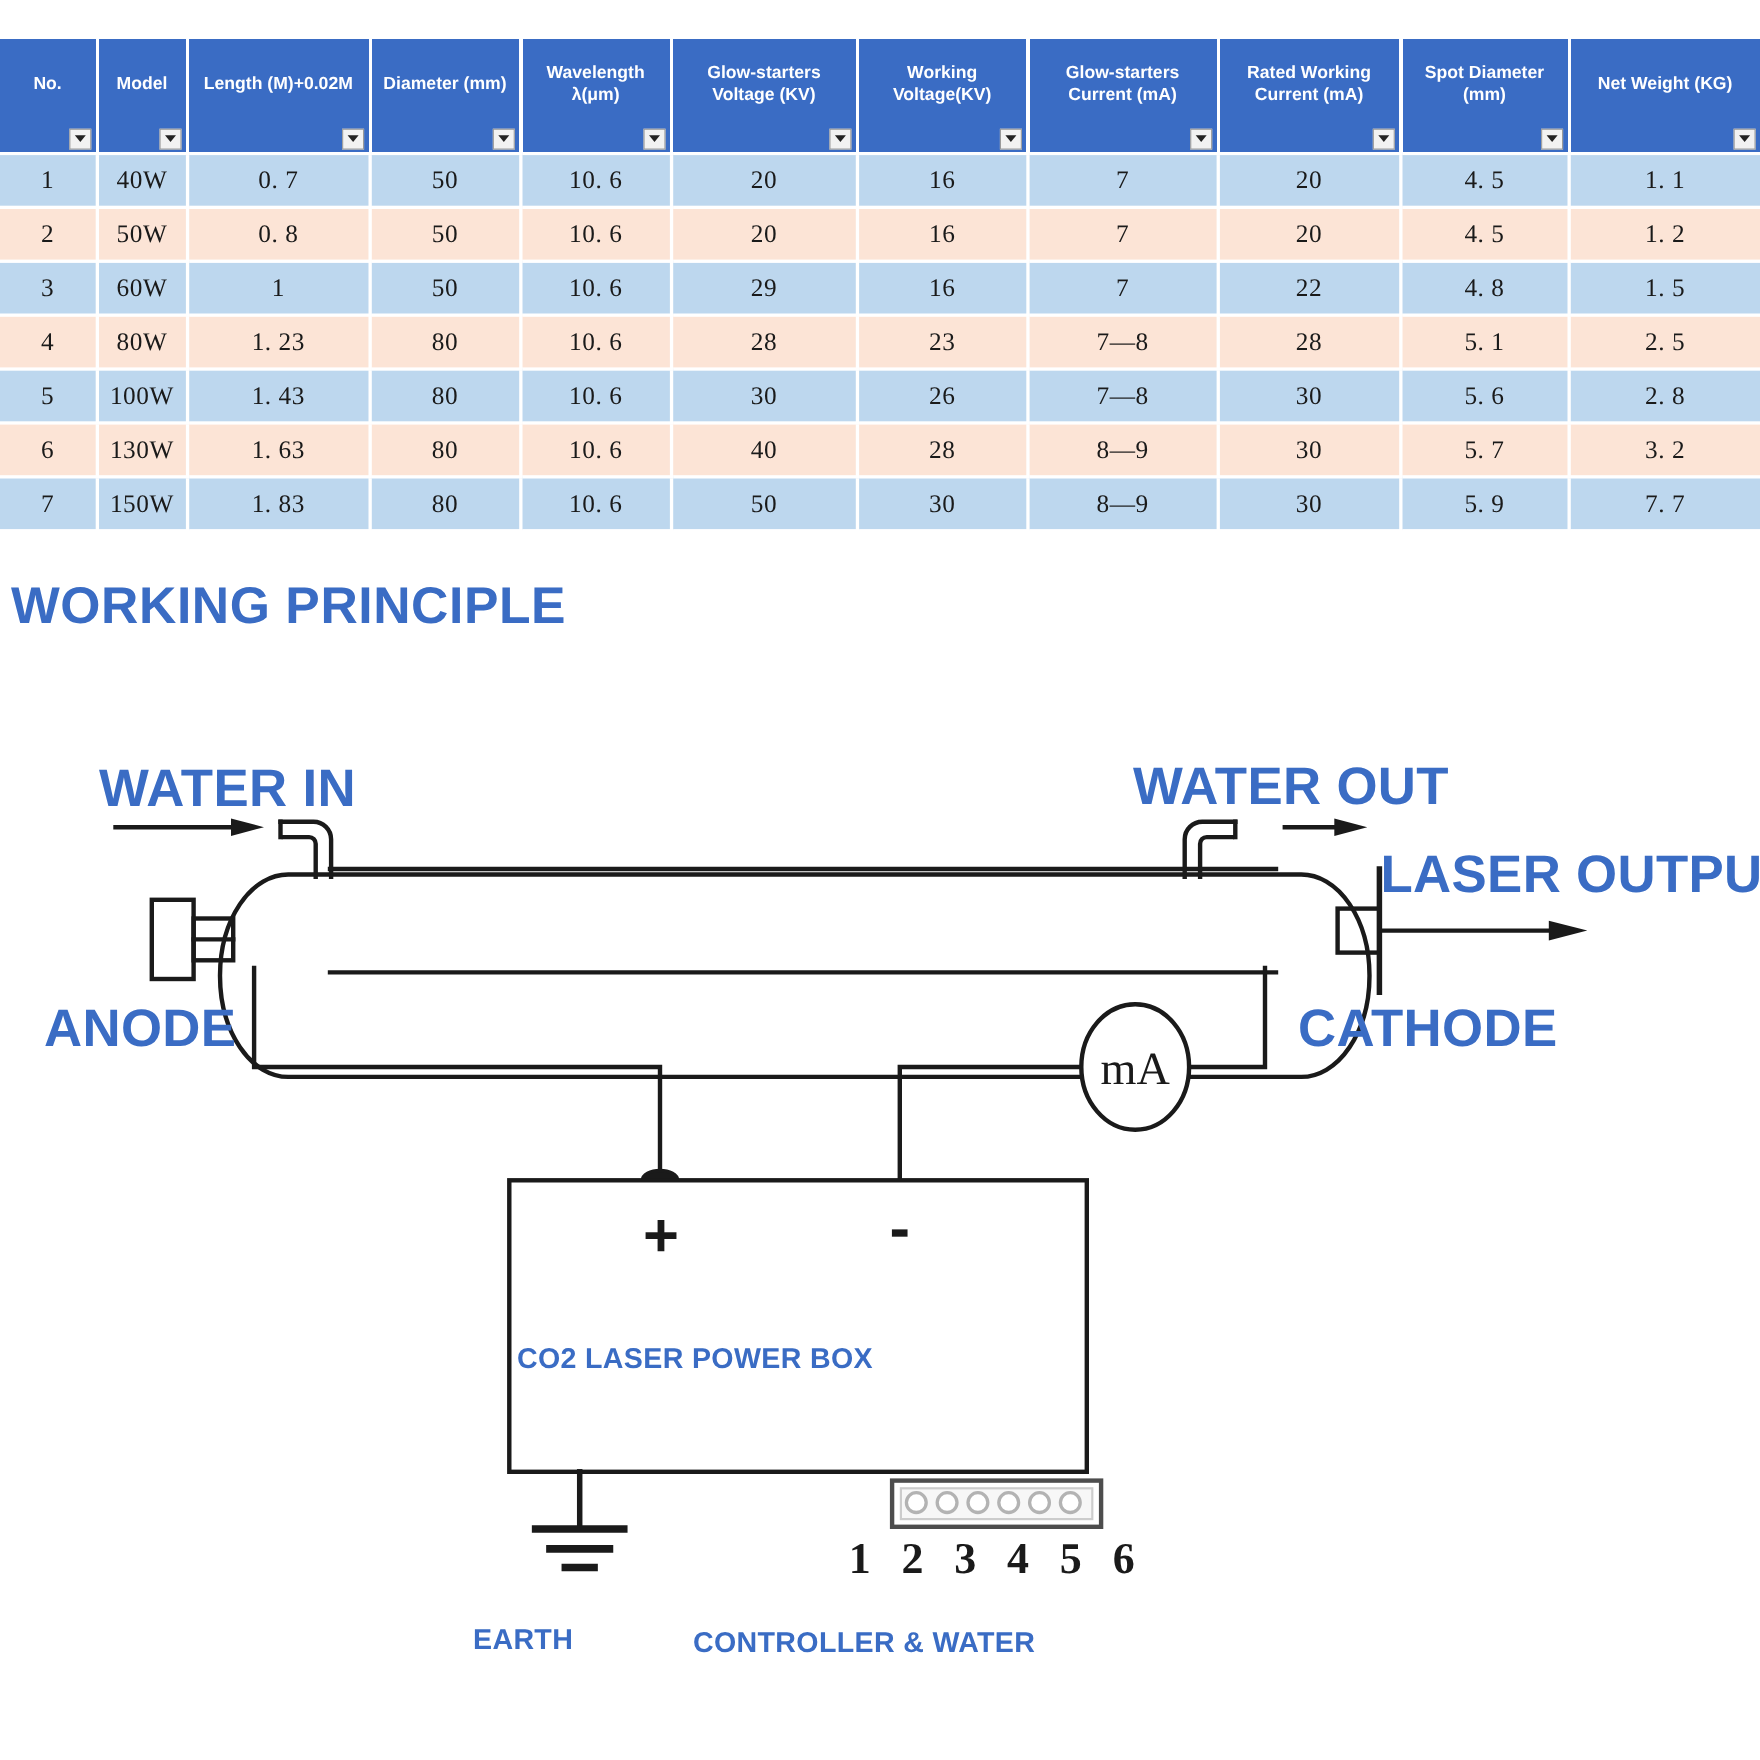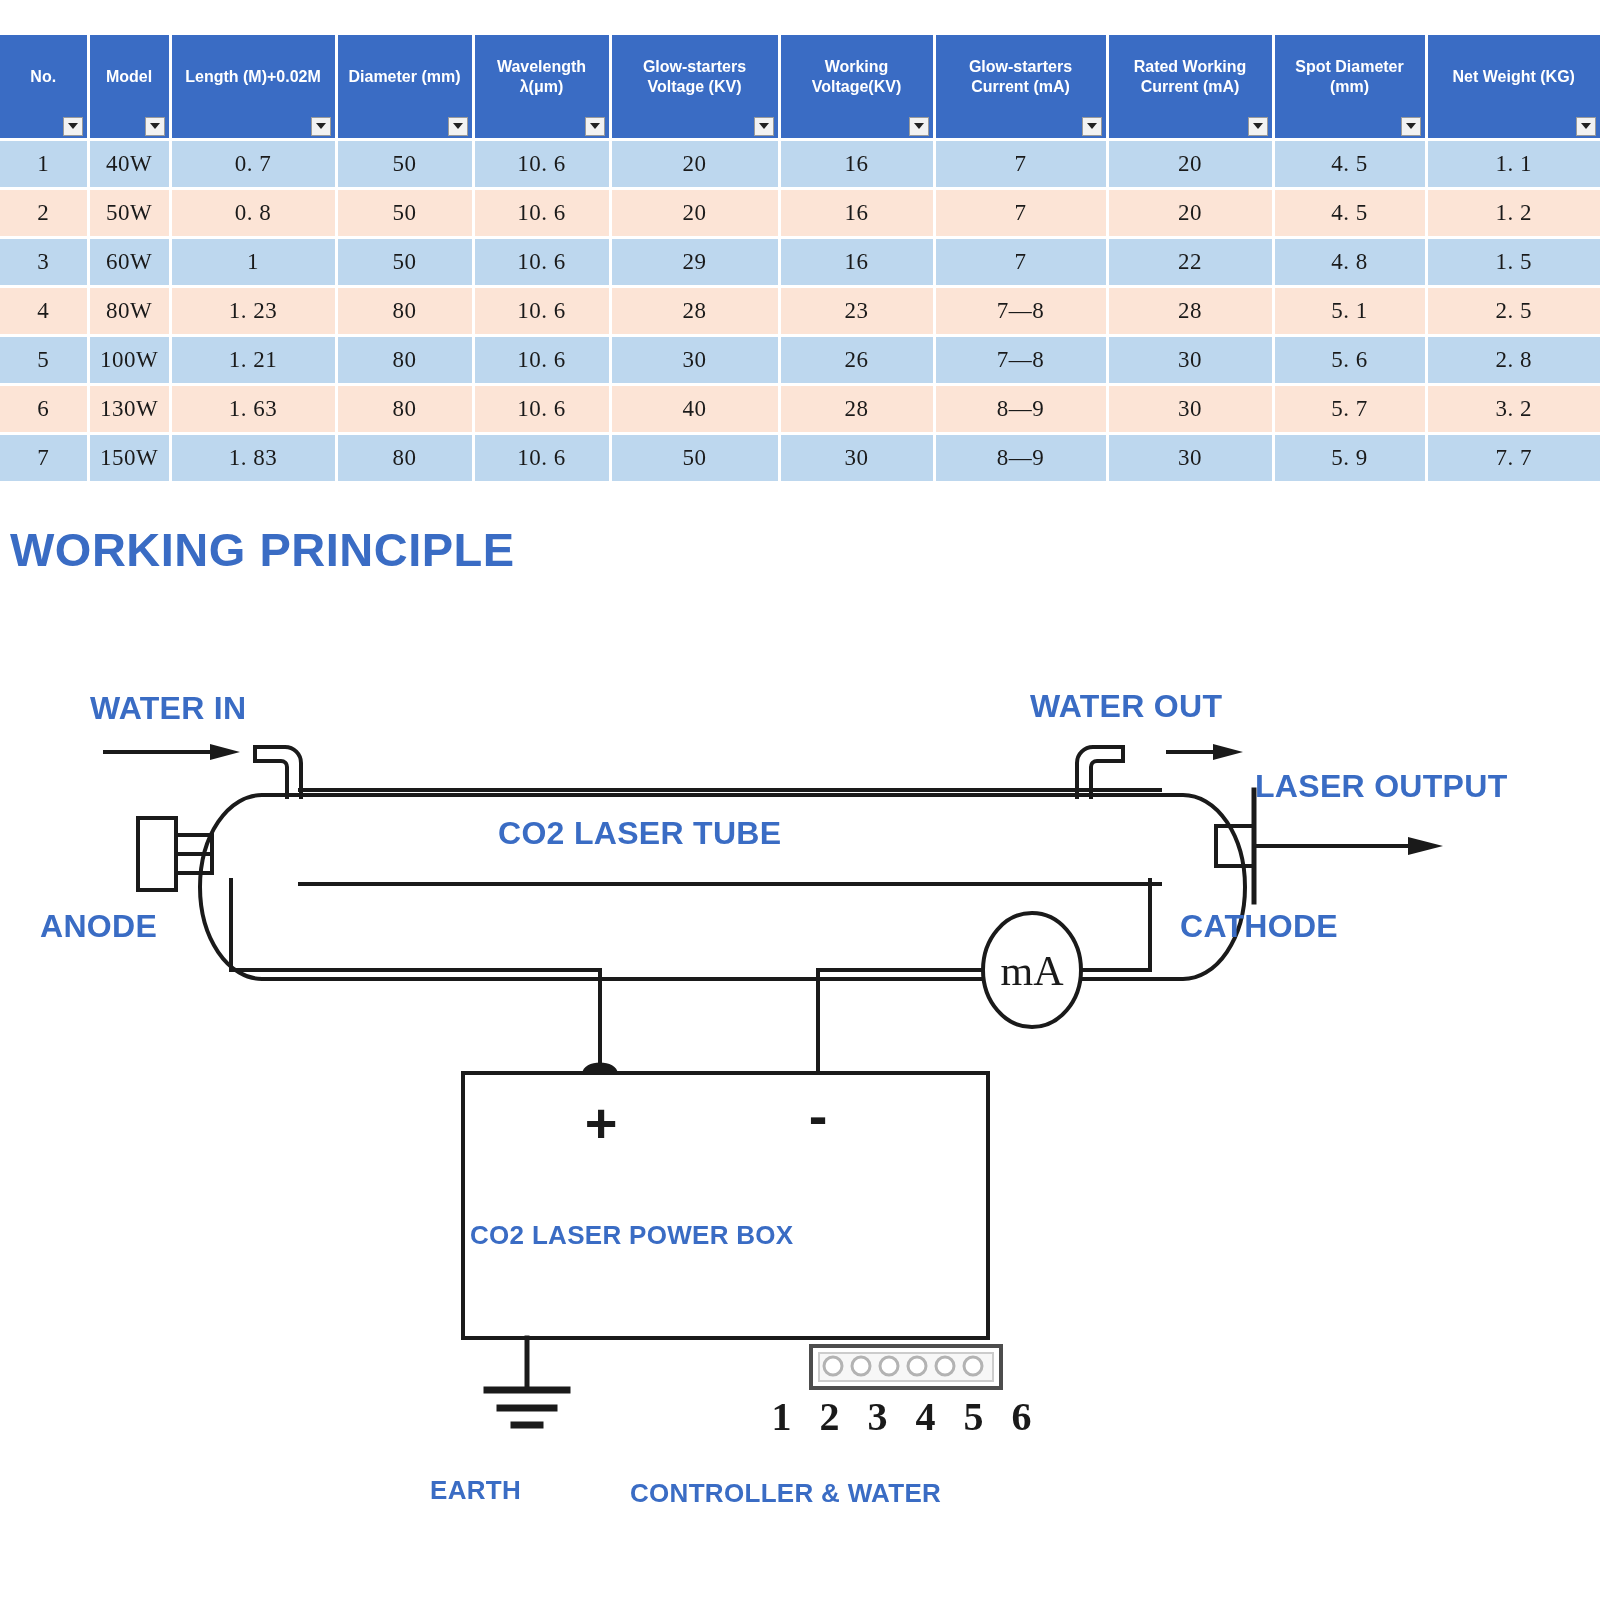--- a/index.html
+++ b/index.html
@@ -98,21 +98,21 @@
   }
   #diagram svg { display: block; }
   .dlabel {
     position: absolute;
     color: #3a6cc4;
     font-weight: bold;
     font-family: "Liberation Sans", sans-serif;
     white-space: nowrap;
     letter-spacing: 0.3px;
   }
-  .dlabel.big { font-size: 32px; }
+  .dlabel.big { font-size: 48px; }
   .dlabel.med { font-size: 26px; }
 </style>
 </head>
 <body>
 
 <div id="page">
 
   <div id="spec-table-wrap">
     <table class="spec">
       <colgroup>
@@ -247,21 +247,21 @@
             <td>28</td>
             <td>23</td>
             <td>7—8</td>
             <td>28</td>
             <td>5. 1</td>
             <td>2. 5</td>
           </tr>
           <tr class="band-a">
             <td>5</td>
             <td>100W</td>
-            <td>1. 21</td>
+            <td>1. 43</td>
             <td>80</td>
             <td>10. 6</td>
             <td>30</td>
             <td>26</td>
             <td>7—8</td>
             <td>30</td>
             <td>5. 6</td>
             <td>2. 8</td>
           </tr>
           <tr class="band-b">
@@ -367,21 +367,20 @@
 
       <text x="906" y="800" text-anchor="middle" font-family="Liberation Serif, serif" font-weight="bold" font-size="40" letter-spacing="9" fill="#1a1a1a">1 2 3 4 5 6</text>
     </svg>
 
     <div class="dlabel big" style="left:90px; top:60px;">WATER IN</div>
 
     <div class="dlabel big" style="left:1030px; top:58px;text-align:center;">WATER OUT</div>
 
     <div class="dlabel big" style="left:1255px; top:138px;">LASER OUTPUT</div>
 
-    <div class="dlabel big" style="left:498px; top:185px;">CO2 LASER TUBE</div>
 
     <div class="dlabel big" style="left:40px; top:278px;">ANODE</div>
 
     <div class="dlabel big" style="left:1180px; top:278px;">CATHODE</div>
 
     <div class="dlabel med" style="left:470px; top:590px;">CO2 LASER POWER BOX</div>
 
     <div class="dlabel med" style="left:430px; top:845px;">EARTH</div>
 
     <div class="dlabel med" style="left:630px; top:848px;">CONTROLLER &amp; WATER</div>

